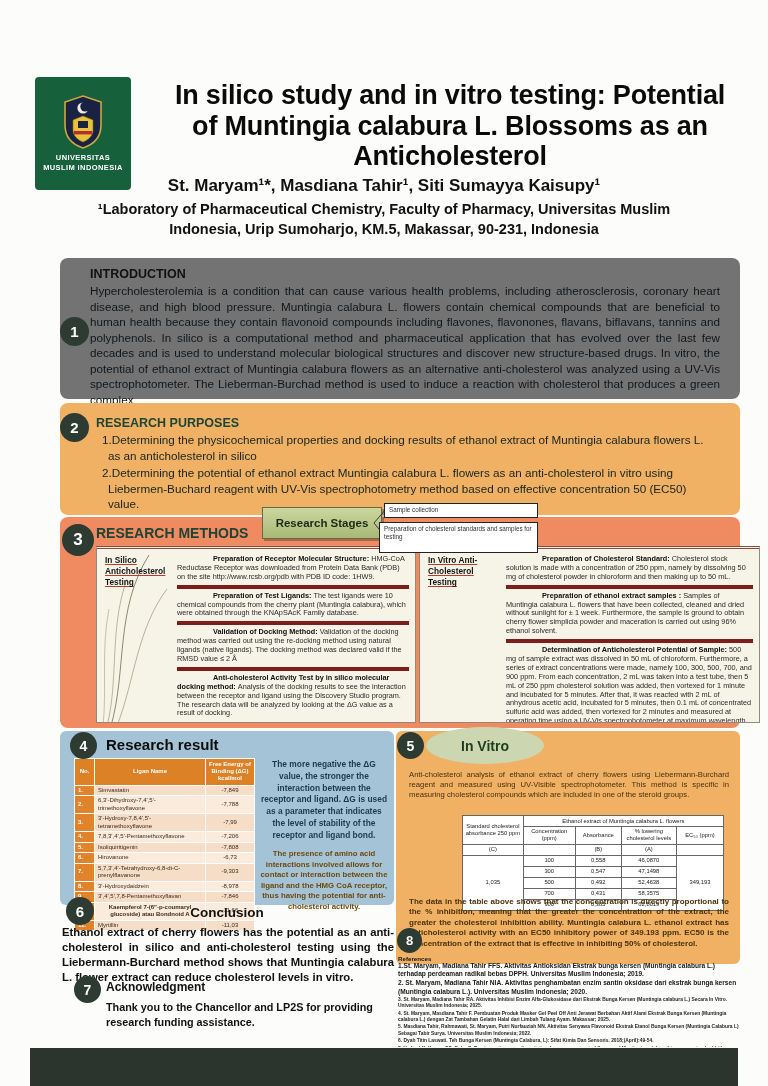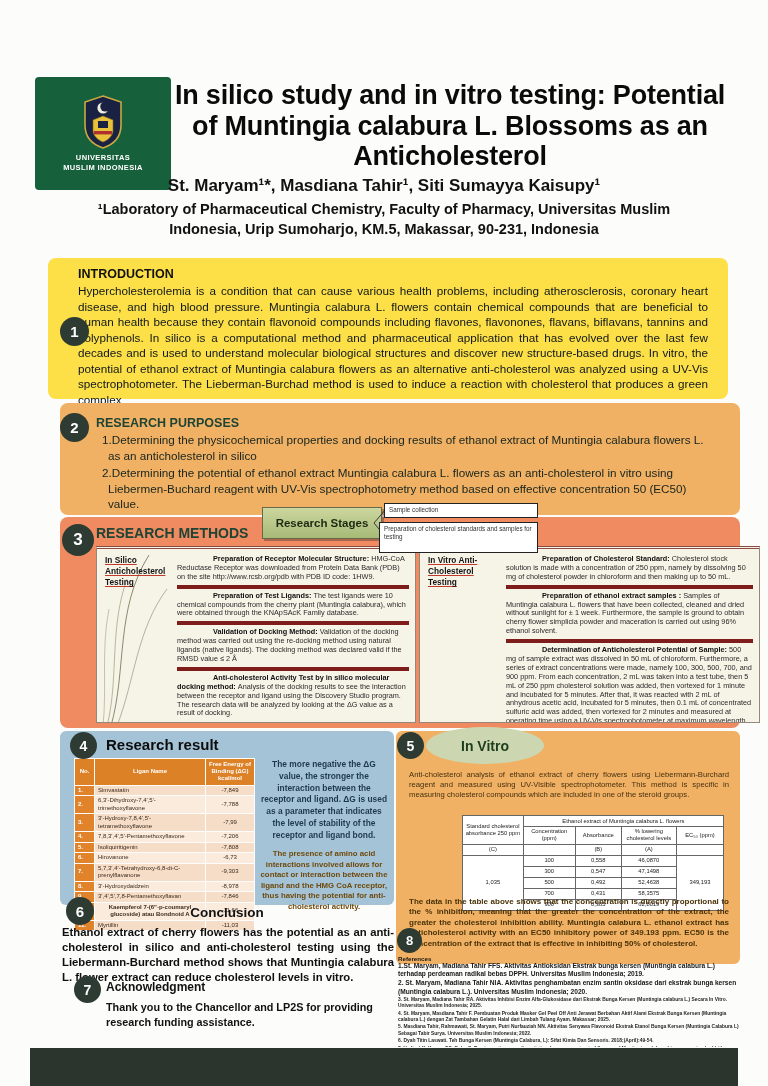--- a/index.html
+++ b/index.html
@@ -1,20 +1,20 @@
 <!DOCTYPE html>
 <html><head>
 <meta charset="utf-8">
 <style>
   html,body{margin:0;padding:0;background:#ffffff;}
   .poster{position:relative;width:768px;height:1086px;background:#fcfcfa;overflow:hidden;
           font-family:"Liberation Sans",sans-serif;color:#111;}
 
   
-  .logo{position:absolute;left:35px;top:77px;width:136px;height:113px;background:#17603c;
+  .logo{position:absolute;left:35px;top:77px;width:96px;height:113px;background:#17603c;
         border-radius:4px;display:flex;flex-direction:column;align-items:center;justify-content:center;}
   .logo-text{color:#fff;font-size:7.5px;font-weight:bold;text-align:center;letter-spacing:.4px;line-height:1.3;margin-top:4px;}
   .title{position:absolute;left:160px;top:80px;width:580px;margin:0;font-size:27px;font-weight:800;
          line-height:1.13;text-align:center;color:#0a0a0a;letter-spacing:-.2px;}
   .authors{position:absolute;left:30px;top:176px;width:708px;text-align:center;font-size:17px;font-weight:bold;}
   .affiliation{position:absolute;left:74px;top:200px;width:620px;text-align:center;font-size:14.5px;
                font-weight:bold;line-height:1.35;}
 
   
   .num{position:absolute;background:#2d3b33;color:#fff;border-radius:50%;display:flex;align-items:center;
@@ -23,21 +23,21 @@
   #c2{left:60px;top:413px;width:29px;height:29px;font-size:15px;}
   #c3{left:62px;top:524px;width:32px;height:32px;font-size:17px;}
   #c4{left:70px;top:732px;width:27px;height:27px;font-size:14px;}
   #c5{left:397px;top:732px;width:27px;height:27px;font-size:14px;}
   #c6{left:66px;top:897px;width:28px;height:28px;font-size:15px;}
   #c7{left:74px;top:976px;width:27px;height:27px;font-size:14px;}
   #c8{left:397px;top:928px;width:25px;height:25px;font-size:13px;}
 
   
   section{position:absolute;box-sizing:border-box;border-radius:8px;}
-  #intro{left:48px;top:258px;width:680px;height:141px;background:#fde047;padding:9px 20px 0 30px;}
+  #intro{left:60px;top:258px;width:680px;height:141px;background:#737373;padding:9px 20px 0 30px;}
   #purp {left:60px;top:403px;width:680px;height:112px;background:#f0b164;padding:13px 26px 0 36px;}
   #meth {left:60px;top:517px;width:680px;height:211px;background:#ef8a61;}
   #result{left:60px;top:731px;width:334px;height:174px;background:#a5c3d6;border-radius:6px;}
   #vitro{left:396px;top:731px;width:344px;height:233px;background:#f0b164;border-radius:6px;}
 
   .sec-h{font-size:12.5px;font-weight:bold;margin:0 0 2px 0;}
   .green-h{color:#1d4434;}
   #intro p{margin:1px 0 0 0;font-size:11.7px;line-height:1.33;text-align:justify;color:#10171c;}
   .purp-item{font-size:11.7px;line-height:1.33;color:#17241d;padding-left:12px;text-indent:-6px;margin-top:2px;}
 

